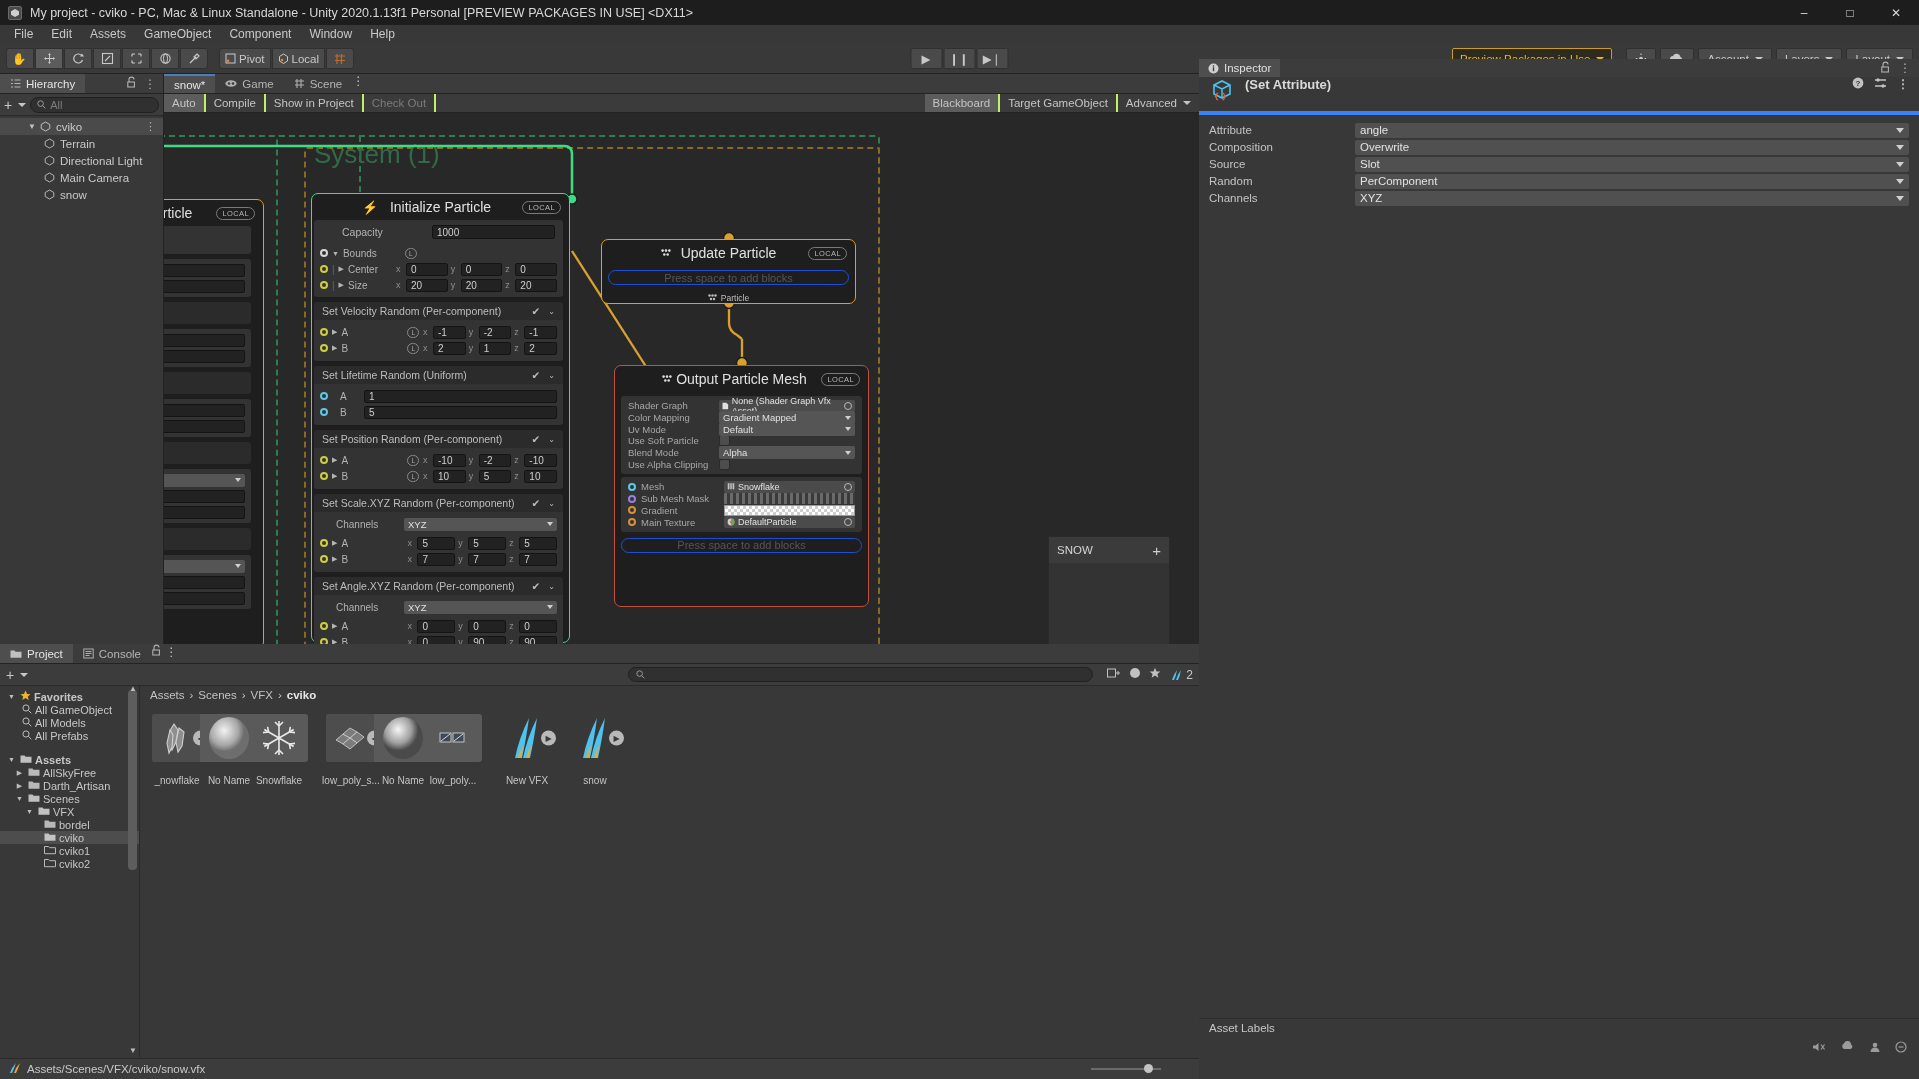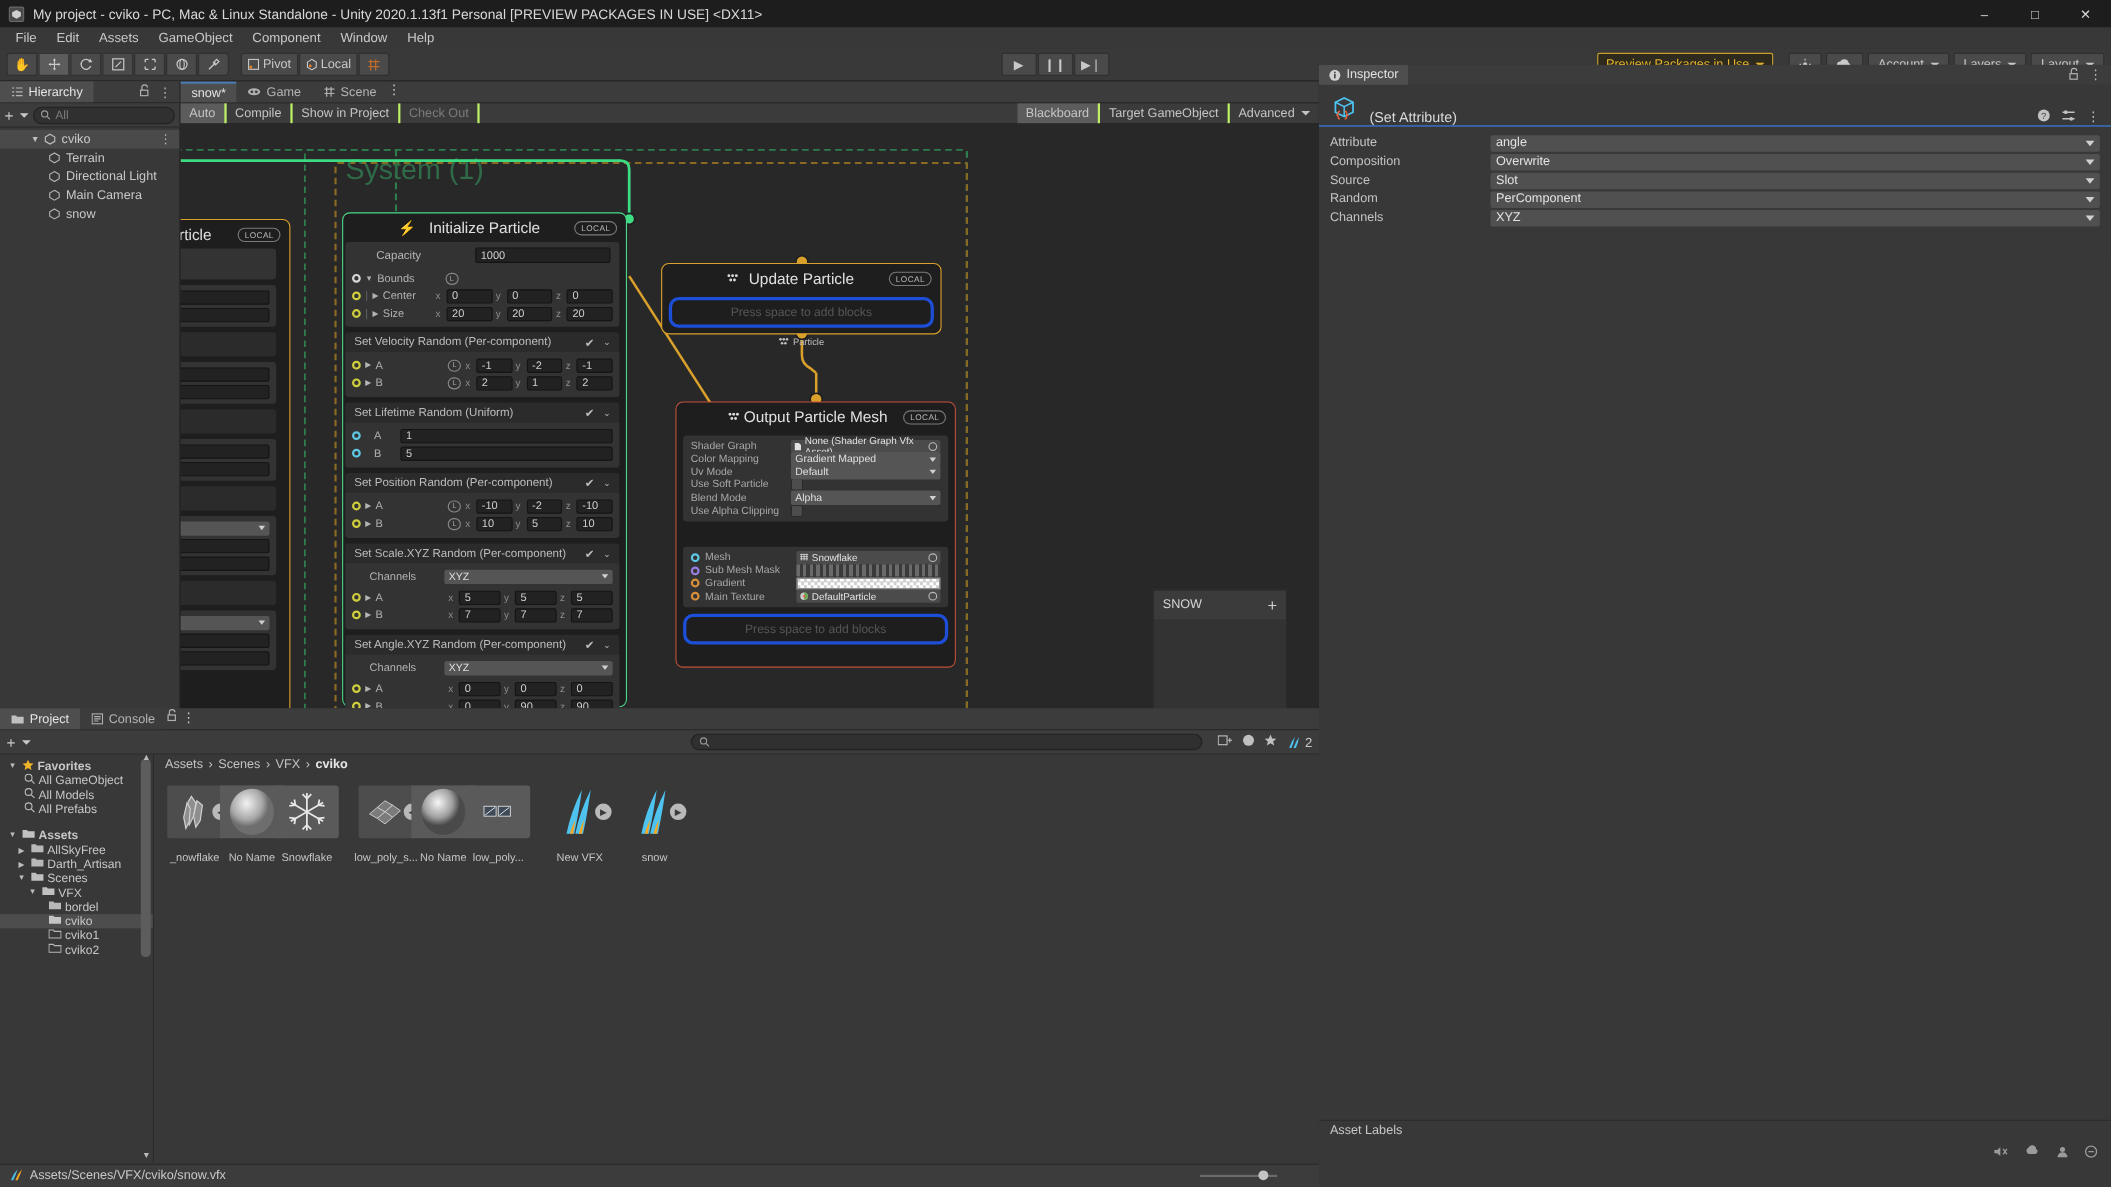--- a/index.html
+++ b/index.html
@@ -148,21 +148,21 @@
   .vec3 { display:flex; flex:1; gap:3px; align-items:center; }
   .vec3 .fld { flex:1; }
   .capacity-row { height:18px; display:flex; align-items:center; padding:0 8px 0 28px;
                   font-size:10.5px; color:#b4b4b4; }
   .capacity-row .fld { margin-left:auto; width:123px; height:14px; }
   .dropfld { background:#555555; height:13px; border-radius:2px; font-size:9.5px;
              color:#e0e0e0; display:flex;align-items:center;padding:0 4px; position:relative;}
   .dropfld .dc { position:absolute; right:4px; width:0;height:0;
                  border-left:3px solid transparent;border-right:3px solid transparent;
                  border-top:4px solid #d0d0d0; }
-  .addblocks { margin:4px 6px 6px 6px; height:28px; border:3px solid #1d4ed8;
+  .addblocks { margin:4px 6px 6px 6px; height:15px; border:1px solid #1d4ed8;
                border-radius:9px; display:flex;align-items:center;justify-content:center;
                font-size:11px; color:#565656; }
   .flowfoot { height:13px; display:flex;align-items:center;justify-content:center;
               gap:4px; font-size:8.5px; color:#bfbfbf; }
   .propsect { background:#333333; margin:4px 6px 0 6px; border-radius:3px; padding:4px 0; }
   .orow { height:11.7px; display:flex;align-items:center; gap:5px; padding:0 7px;
           font-size:9.5px; color:#a8a8a8; }
   .orow .olabel { width:86px; }
   .orow .ofield { flex:1; }
   .ocheck { width:11px;height:11px;background:#4d4d4d;border:1px solid #2a2a2a;border-radius:2px;}
@@ -178,22 +178,22 @@
                   font-size:11.5px; color:#d5d5d5; }
   .snowprev-hdr .plus { margin-left:auto; font-size:15px; color:#cfcfcf; }
   .snowprev-body { height:94px; background:#333333; }
 
   
   #inspector { left:1199px; top:59px; width:720px; height:1002px; background:#383838; }
   .insp-head { height:18px; display:flex; align-items:center; background:#3c3c3c; }
   .insp-tab { display:flex;align-items:center;gap:5px;padding:0 9px;height:18px;
               background:#4e4e4e; font-size:11.5px; color:#e0e0e0; }
   .insp-head .tools { margin-left:auto;display:flex;gap:8px;padding-right:8px;color:#b6b6b6; }
-  .insp-title { height:38px; display:flex; align-items:flex-end; padding:0 10px; gap:10px;
-                border-bottom:1px solid #3b82f6; }
+  .insp-title { height:38px; display:flex; align-items:flex-start; padding:0 10px; gap:10px;
+                border-bottom:4px solid #3b82f6;font-weight:bold; }
   .insp-title .tname { font-size:13px; color:#dadada; }
   .insp-title .tools { margin-left:auto;display:flex;gap:10px;color:#c0c0c0;font-size:12px;}
   .irow { height:16px; display:flex; align-items:center; padding:0 10px; margin-top:1px; }
   .irow .lab { width:146px; font-size:11.5px; color:#c4c4c4; }
   .irow .dd { flex:1; height:15px; background:#505050; border-radius:2px;
               display:flex;align-items:center;padding:0 5px;font-size:11.5px;color:#e2e2e2;
               position:relative; }
   .irow .dd .dc { position:absolute;right:5px;width:0;height:0;
                   border-left:4px solid transparent;border-right:4px solid transparent;
                   border-top:5px solid #d0d0d0; }
@@ -893,21 +893,21 @@
             </div>
           </div>
           <div class="orow">
             <span class="olabel">Use Alpha Clipping</span>
             <div class="ofield">
               <div class="ocheck"></div>
             </div>
           </div>
         </div>
 
-        <div class="propsect" style="margin-top:23px">
+        <div class="propsect" style="margin-top:3px">
           <div class="orow">
             <span class="port blue"></span>
             <span class="olabel" style="width:78px">Mesh</span>
             <div class="objfld ofield">
               <svg width="8" height="8" viewBox="0 0 8 8">
                   <path d="M0.5 1 h7 M0.5 3 h7 M0.5 5 h7 M1.5 0.5 v6 M4 0.5 v6 M6.5 0.5 v6" stroke="#d5d5d5" stroke-width="0.8"></path>
                 </svg>
               <span>Snowflake</span>
               <span class="dot"></span>
             </div>

